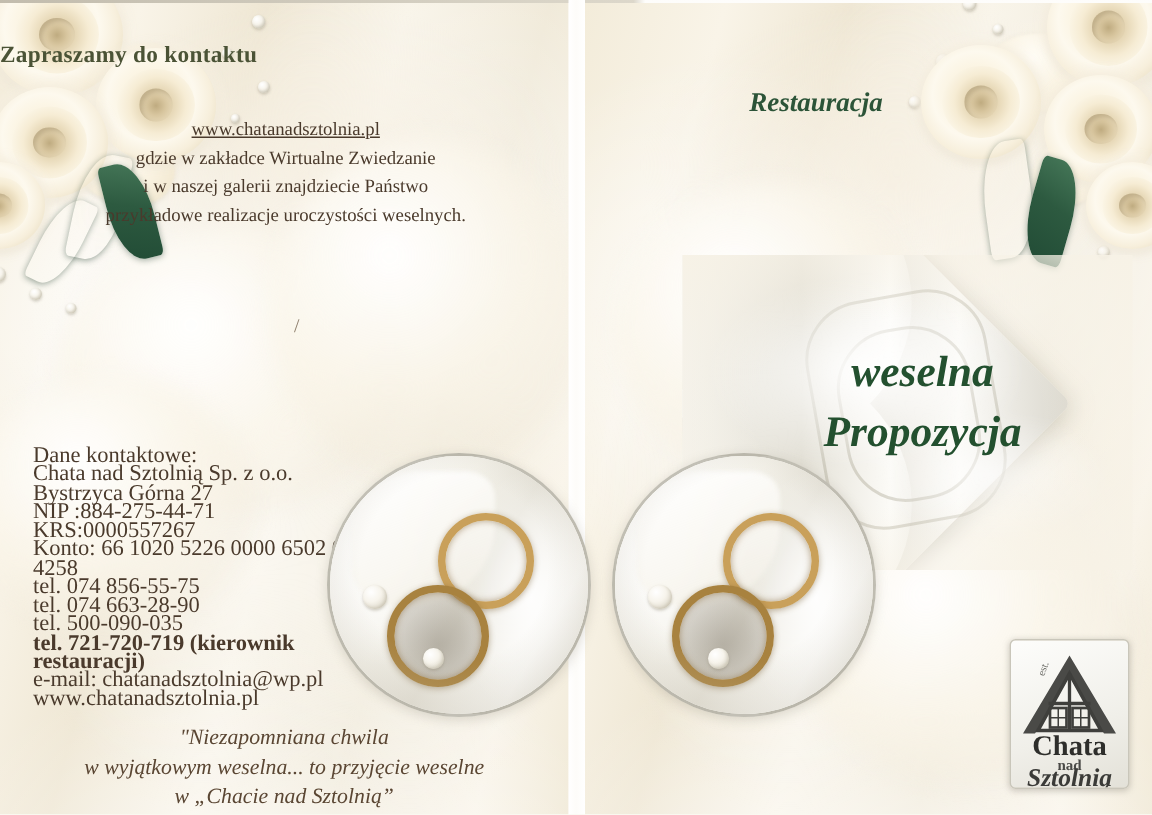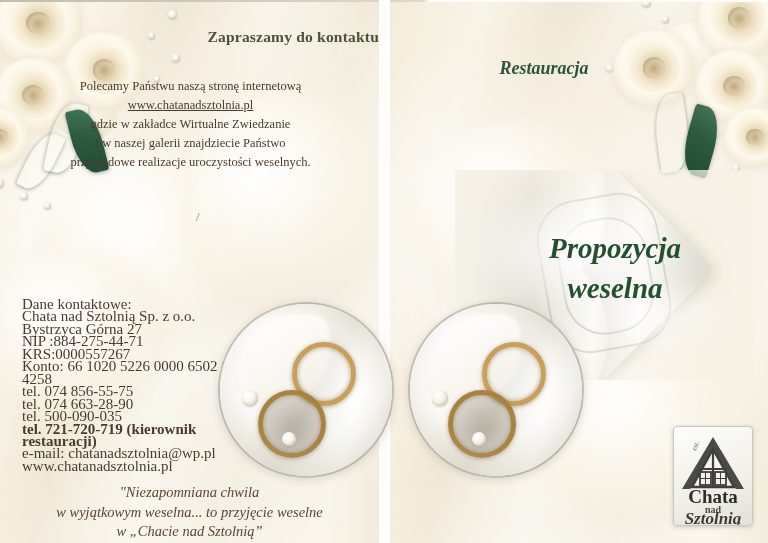--- a/index.html
+++ b/index.html
@@ -160,21 +160,21 @@
     background:radial-gradient(circle at 50% 60%, rgba(120,112,98,.45), rgba(160,152,136,.2));
   }
   .ring-shadow{
     position:absolute;inset:0;border-radius:50%;
     background:radial-gradient(70% 70% at 48% 44%, rgba(255,255,255,0) 52%, rgba(198,192,178,.38) 86%, rgba(170,164,150,.55) 100%);
   }
 
   
   .t-invite{
     position:absolute;left:0;width:379px;top:26px;
-    text-align:right;font-weight:bold;font-size:15.5px;color:#4b5336;
+    text-align:left;font-weight:bold;font-size:15.5px;color:#4b5336;
     letter-spacing:.2px;
   }
   .t-body{
     position:absolute;left:18px;width:345px;top:75px;
     text-align:center;color:#4a3a2c;font-size:12.5px;line-height:19px;
   }
   .t-body a{color:#4a3a2c;text-decoration:underline;}
   .t-slash{
     position:absolute;left:196px;top:207px;font-size:13px;color:#8e7f6d;
   }
@@ -250,21 +250,20 @@
       <div class="rose" style="left:-4px;top:128px;width:62px;height:58px;"></div>
 
       <div class="leaf" style="left:78px;top:122px;width:32px;height:72px;transform:rotate(12deg);"></div>
       <div class="leaf2" style="left:100px;top:128px;width:30px;height:66px;transform:rotate(-14deg);"></div>
       <div class="leaf" style="left:56px;top:150px;width:26px;height:62px;transform:rotate(26deg);"></div>
     </div>
 
     <div class="t-invite">Zapraszamy do kontaktu</div>
 
     <div class="t-body">
-      <div>Polecamy Państwu naszą stronę internetową</div>
       <div><a href="#">www.chatanadsztolnia.pl</a></div>
       <div>gdzie w zakładce Wirtualne Zwiedzanie</div>
       <div>i w naszej galerii znajdziecie Państwo</div>
       <div>przykładowe realizacje uroczystości weselnych.</div>
     </div>
 
     <div class="t-slash">/</div>
 
 
     <div class="contact">
@@ -324,22 +323,22 @@
     <div class="ribbon" style="left:106px;top:48px;width:86px;height:112px;transform:rotate(-10deg);"></div>
     <div class="heart-shine"></div>
     <div class="heart-fade"></div>
   </div>
 
   <div class="t-restaurant">
     <div>Restauracja</div>
   </div>
 
   <div class="t-proposal">
+    <div>weselna</div>
     <div>Propozycja</div>
-    <div>weselna</div>
   </div>
 
   <div class="ring-circle" style="left:218px;top:302px;width:172px;height:172px;">
     <div class="silk"></div>
     <div class="gold-ring" style="left:72px;top:38px;width:54px;height:54px;"></div>
     <div class="gold-ring dark" style="left:38px;top:86px;width:58px;height:58px;"></div>
     <div class="pearl" style="left:22px;top:86px;width:16px;height:16px;"></div>
     <div class="pearl" style="left:62px;top:128px;width:14px;height:14px;"></div>
     <div class="ring-shadow"></div>
   </div>

